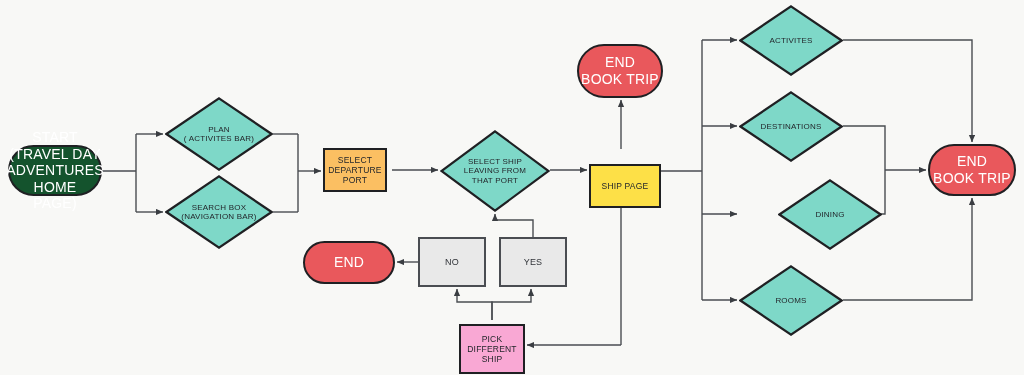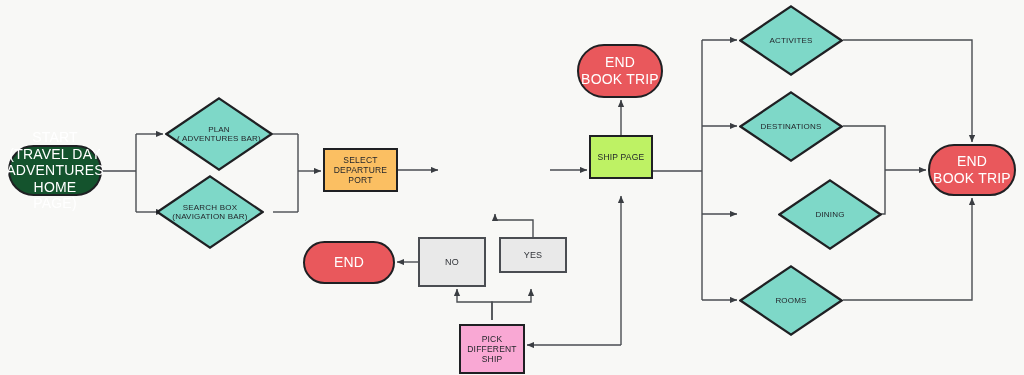--- a/index.html
+++ b/index.html
@@ -141,60 +141,68 @@
 
   <div class="node node-terminal" style="left:303px; top:241px; width:92px; height:43px; background:#e9585c;">
     <span>END</span>
   </div>
 
   <div class="node node-terminal" style="left:928px; top:144px; width:88px; height:52px; background:#e9585c;">
     <span>END
 BOOK TRIP</span>
   </div>
 
-  <div class="node node-process" style="left:323px; top:148px; width:75px; height:44px; background:#fbbf62;">
+  <div class="node node-process" style="left:323px; top:148px; width:64px; height:44px; background:#fbbf62;">
     <span>SELECT
 DEPARTURE
 PORT</span>
   </div>
 
-  <div class="node node-process" style="left:589px; top:135px; width:64px; height:44px; background:#bef264;">
+  <div class="node node-process" style="left:589px; top:164px; width:72px; height:44px; background:#fde047;">
     <span>SHIP PAGE</span>
   </div>
 
   <div class="node node-process" style="left:459px; top:324px; width:66px; height:50px; background:#f9a8d4;">
     <span>PICK
 DIFFERENT
 SHIP</span>
   </div>
 
   <div class="node node-neutral" style="left:418px; top:237px; width:68px; height:50px; background:#e9e9e9;">
     <span>NO</span>
   </div>
 
-  <div class="node node-neutral" style="left:499px; top:237px; width:68px; height:36px; background:#e9e9e9;">
+  <div class="node node-neutral" style="left:499px; top:237px; width:68px; height:50px; background:#e9e9e9;">
     <span>YES</span>
   </div>
 
   <div class="node node-decision" style="left:165px; top:97px; width:108px; height:74px;">
     <svg class="diamond-shape" viewBox="0 0 108 74" preserveAspectRatio="none">
       <polygon points="54,1.4 106.6,37 54,72.6 1.4,37" fill="#7ed8c8" stroke="#1f2023" stroke-width="2.2"></polygon>
     </svg>
     <span class="dlabel">PLAN
-( ADVENTURES BAR)</span>
-  </div>
-
-  <div class="node node-decision" style="left:156px; top:175px; width:108px; height:74px;">
+( ACTIVITES BAR)</span>
+  </div>
+
+  <div class="node node-decision" style="left:165px; top:175px; width:108px; height:74px;">
     <svg class="diamond-shape" viewBox="0 0 108 74" preserveAspectRatio="none">
       <polygon points="54,1.4 106.6,37 54,72.6 1.4,37" fill="#7ed8c8" stroke="#1f2023" stroke-width="2.2"></polygon>
     </svg>
     <span class="dlabel">SEARCH BOX
 (NAVIGATION BAR)</span>
   </div>
 
+  <div class="node node-decision" style="left:440px; top:130px; width:110px; height:82px;">
+    <svg class="diamond-shape" viewBox="0 0 110 82" preserveAspectRatio="none">
+      <polygon points="55,1.4 108.6,41 55,80.6 1.4,41" fill="#7ed8c8" stroke="#1f2023" stroke-width="2.2"></polygon>
+    </svg>
+    <span class="dlabel">SELECT SHIP
+LEAVING FROM
+THAT PORT</span>
+  </div>
 
   <div class="node node-decision" style="left:739px; top:5px; width:104px; height:71px;align-items:center;">
     <svg class="diamond-shape" viewBox="0 0 104 71" preserveAspectRatio="none">
       <polygon points="52,1.4 102.6,35.5 52,69.6 1.4,35.5" fill="#7ed8c8" stroke="#1f2023" stroke-width="2.2"></polygon>
     </svg>
     <span class="dlabel">ACTIVITES</span>
   </div>
 
   <div class="node node-decision" style="left:739px; top:91px; width:104px; height:71px;">
     <svg class="diamond-shape" viewBox="0 0 104 71" preserveAspectRatio="none">

